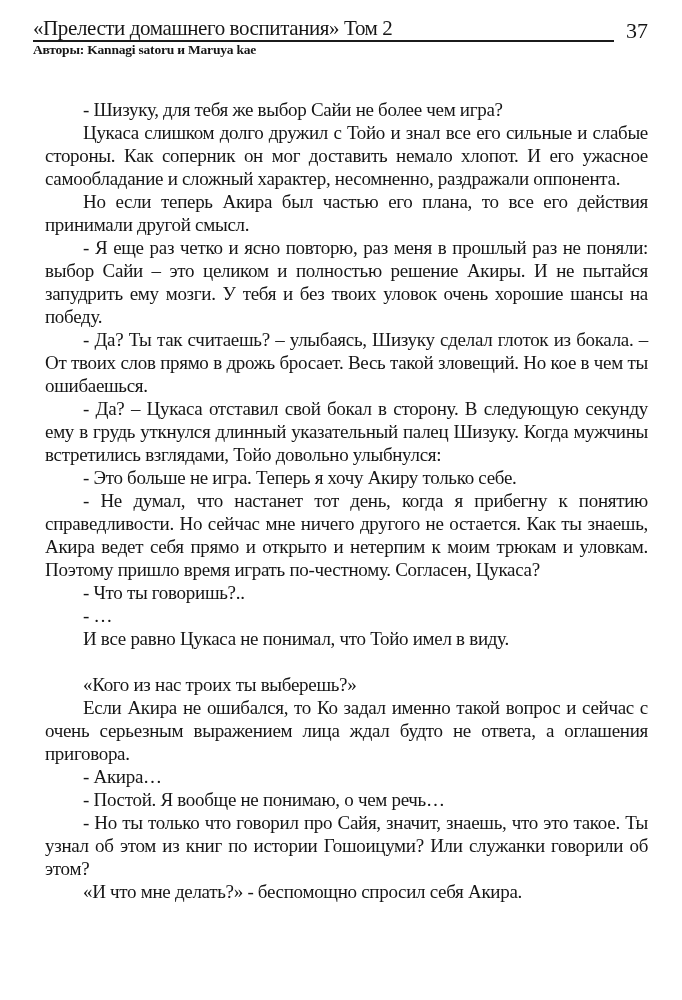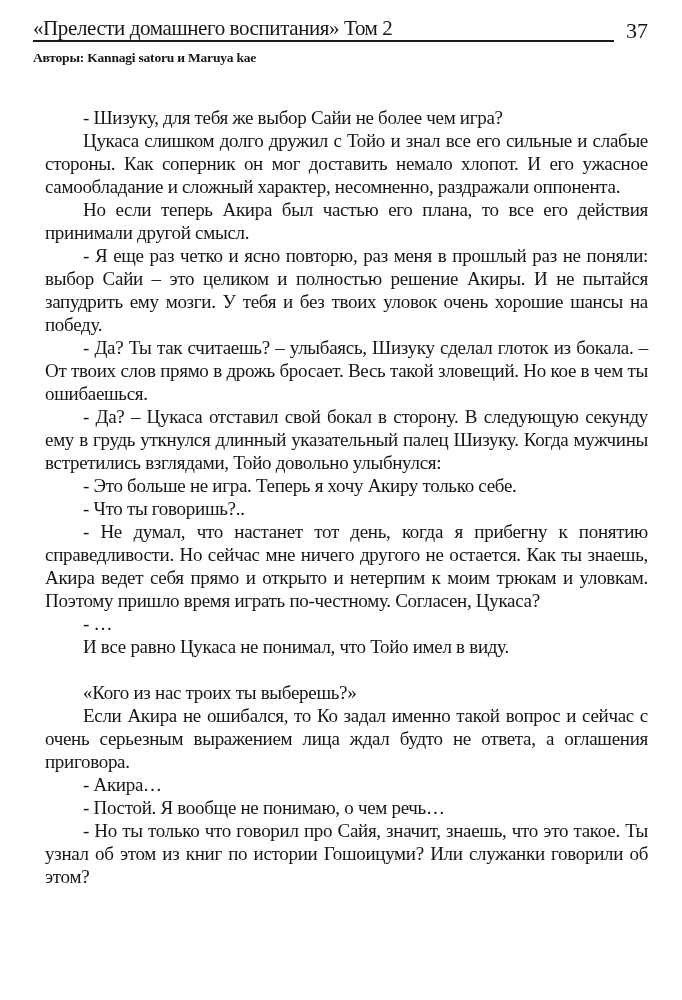--- a/index.html
+++ b/index.html
@@ -42,21 +42,21 @@
     flex: 0 0 auto;
     font-size: 22px;
     line-height: 22px;
     padding-left: 12px;
     padding-bottom: 0;
   }
   .authors-line {
     font-size: 13.5px;
     font-weight: bold;
     letter-spacing: -0.2px;
-    margin-top: 8px;
+    margin-top: 0;
   }
   
   .content {
     margin-top: 40px;
     font-size: 19px;
     line-height: 23px;
     letter-spacing: -0.3px;
     text-align: justify;
     margin-left: 12px;
   }
@@ -84,24 +84,25 @@
   <div class="authors-line">Авторы: Kannagi satoru и Maruya kae</div>
 
   <div class="content">
     <p class="para">- Шизуку, для тебя же выбор Сайи не более чем игра?</p>
     <p class="para">Цукаса слишком долго дружил с Тойо и знал все его сильные и слабые стороны. Как соперник он мог доставить немало хлопот. И его ужасное самообладание и сложный характер, несомненно, раздражали оппонента.</p>
     <p class="para">Но если теперь Акира был частью его плана, то все его действия принимали другой смысл.</p>
     <p class="para">- Я еще раз четко и ясно повторю, раз меня в прошлый раз не поняли: выбор Сайи – это целиком и полностью решение Акиры. И не пытайся запудрить ему мозги. У тебя и без твоих уловок очень хорошие шансы на победу.</p>
     <p class="para">- Да? Ты так считаешь? – улыбаясь, Шизуку сделал глоток из бокала. – От твоих слов прямо в дрожь бросает. Весь такой зловещий. Но кое в чем ты ошибаешься.</p>
     <p class="para">- Да? – Цукаса отставил свой бокал в сторону. В следующую секунду ему в грудь уткнулся длинный указательный палец Шизуку. Когда мужчины встретились взглядами, Тойо довольно улыбнулся:</p>
     <p class="para">- Это больше не игра. Теперь я хочу Акиру только себе.</p>
+    <p class="para">- Не думал, что настанет тот день, когда я прибегну к понятию справедливости. Но сейчас мне ничего другого не остается. Как ты знаешь, Акира ведет себя прямо и открыто и нетерпим к моим трюкам и уловкам. Поэтому пришло время играть по-честному. Согласен, Цукаса?</p>
     <p class="para">- Что ты говоришь?..</p>
-    <p class="para">- Не думал, что настанет тот день, когда я прибегну к понятию справедливости. Но сейчас мне ничего другого не остается. Как ты знаешь, Акира ведет себя прямо и открыто и нетерпим к моим трюкам и уловкам. Поэтому пришло время играть по-честному. Согласен, Цукаса?</p>
     <p class="para">- …</p>
     <p class="para">И все равно Цукаса не понимал, что Тойо имел в виду.</p>
     <p class="para section-start">«Кого из нас троих ты выберешь?»</p>
     <p class="para">Если Акира не ошибался, то Ко задал именно такой вопрос и сейчас с очень серьезным выражением лица ждал будто не ответа, а оглашения приговора.</p>
     <p class="para">- Акира…</p>
     <p class="para">- Постой. Я вообще не понимаю, о чем речь…</p>
     <p class="para">- Но ты только что говорил про Сайя, значит, знаешь, что это такое. Ты узнал об этом из книг по истории Гошоицуми? Или служанки говорили об этом?</p>
+    <p class="para">«И что мне делать?» - беспомощно спросил себя Акира.</p>
   </div>
 
 </div>
 
 </body></html>

